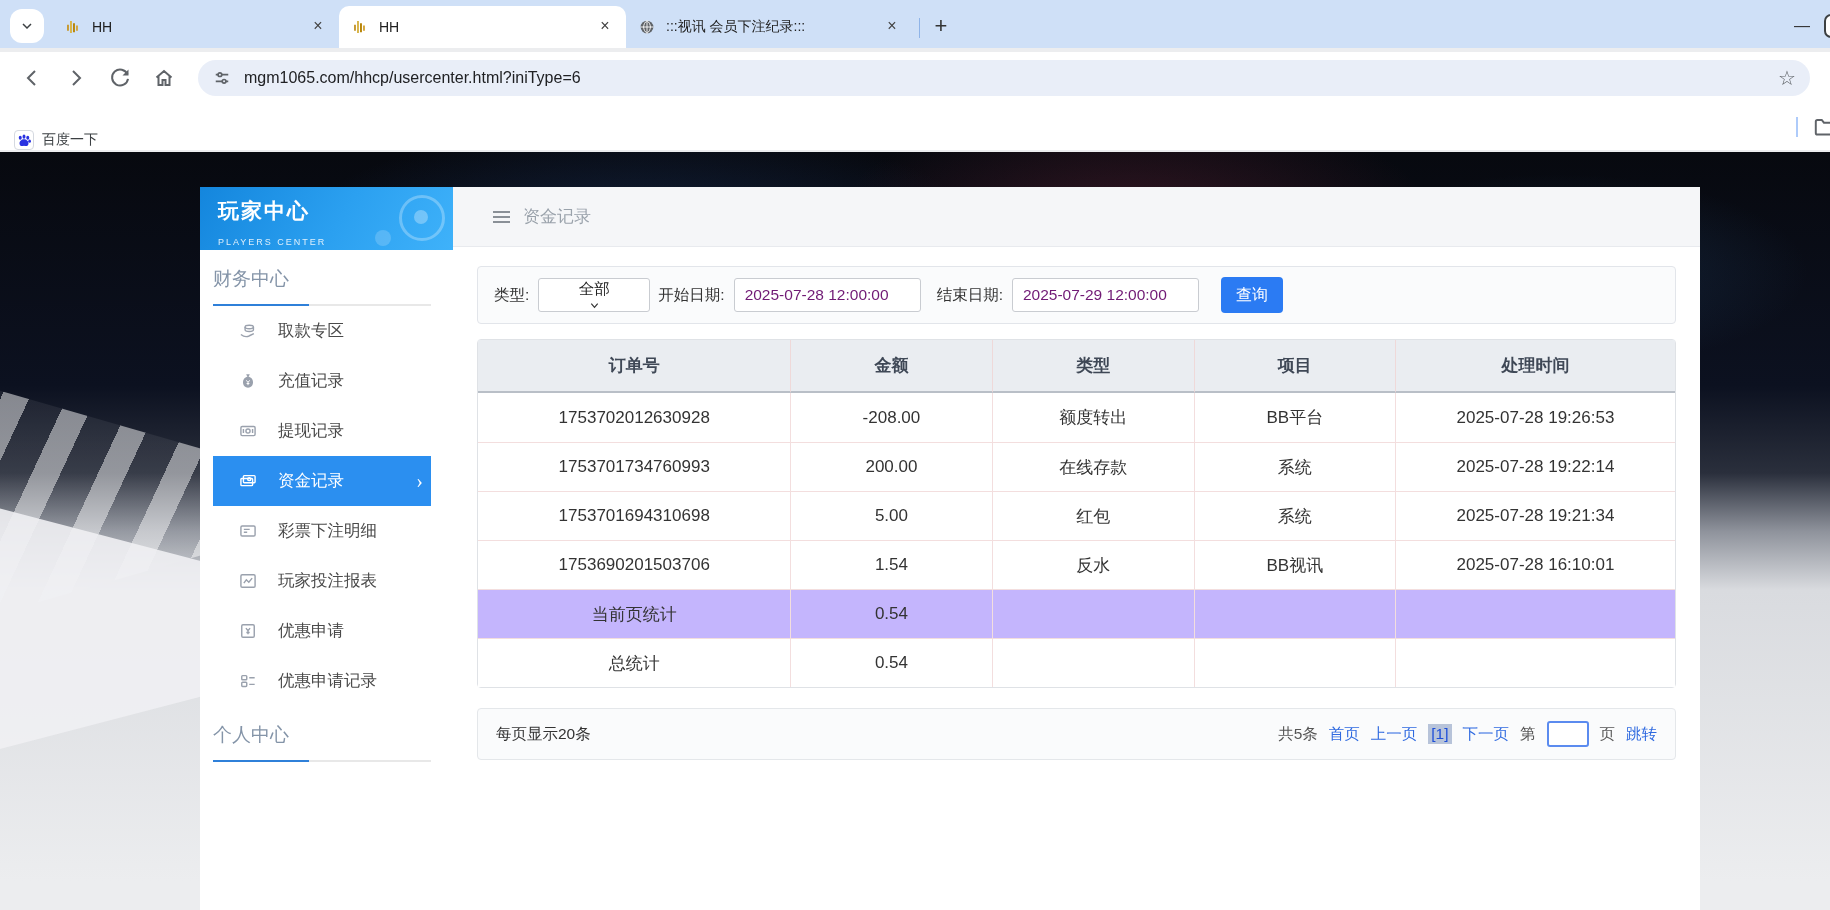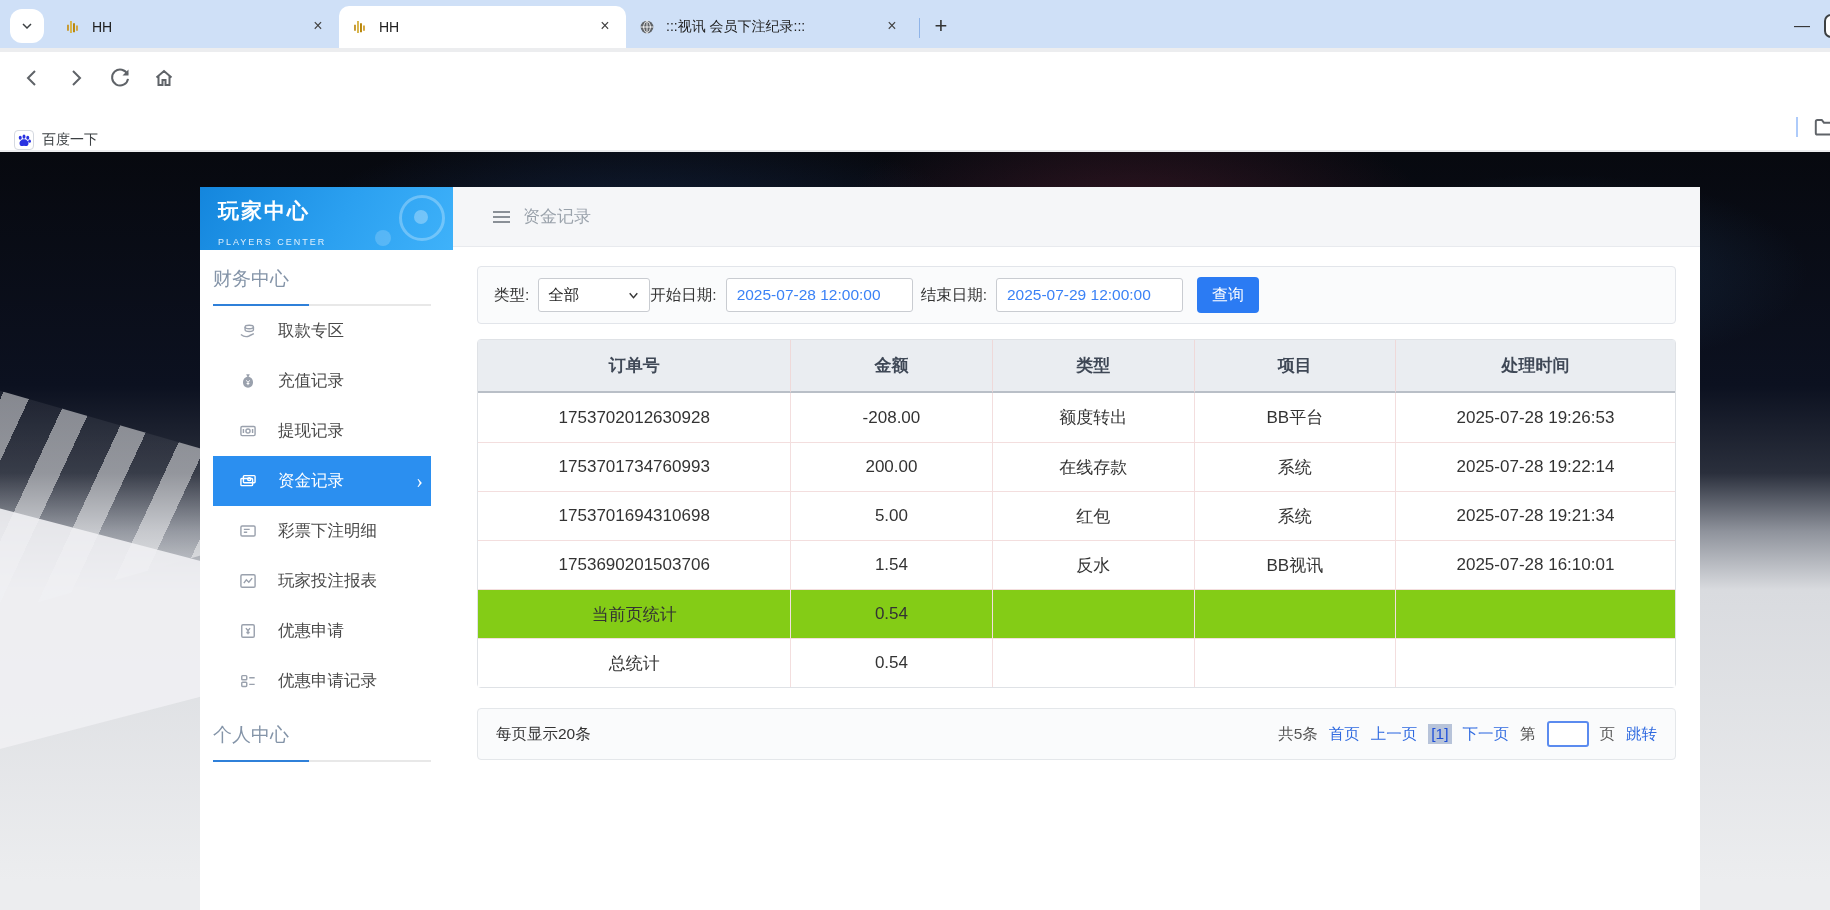--- a/index.html
+++ b/index.html
@@ -71,32 +71,32 @@
 
   
   .main { position:absolute; left:453px; top:35px; width:1247px; height:725px; background:#fff; }
   .main-header { height:60px; background:#f5f6f8; border-bottom:1px solid #e8eaee; display:flex; align-items:center; padding-left:40px; color:#9aa2ab; font-size:17px; }
   .hamb { width:17px; margin-right:13px; }
   .hamb i { display:block; height:2px; background:#8a9097; margin:3px 0; }
   .panel-body { padding:19px 24px 0 24px; }
 
   .filterbox { height:58px; border:1px solid #e2e5ea; background:#fafbfc; border-radius:4px; display:flex; align-items:center; padding:0 16px; }
   .f-label { font-size:15.5px; color:#333; margin-right:9px; white-space:nowrap; }
-  .f-select { width:112px; height:34px; border:1px solid #c9ccd1; border-radius:3px; background:#fff; display:flex; align-items:center; justify-content:space-between; padding:0 9px; font-size:15.5px; color:#222; margin-right:0; }
+  .f-select { width:112px; height:34px; border:1px solid #c9ccd1; border-radius:3px; background:#fff; display:flex; align-items:center; justify-content:space-between; padding:0 9px; font-size:15.5px; color:#222; margin-right:8px;flex-direction:column; }
   .f-select svg { width:13px; height:13px; color:#333; }
-  .f-input { width:187px; height:34px; border:1px solid #c9ccd1; border-radius:3px; background:#fff; font-size:15.5px; color:#3b82f6; padding:0 10px; font-family:"Liberation Sans",sans-serif; margin-right:8px; }
+  .f-input { width:187px; height:34px; border:1px solid #c9ccd1; border-radius:3px; background:#fff; font-size:15.5px; color:#701a75; padding:0 10px; font-family:"Liberation Sans",sans-serif; margin-right:16px; }
   .f-btn { width:62px; height:36px; background:#2b7bf3; color:#fff; border:none; border-radius:4px; font-size:16px; margin-left:6px; cursor:pointer; font-family:"Liberation Sans",sans-serif; }
 
   table.records { width:100%; margin-top:15px; border-collapse:separate; border-spacing:0; border:1px solid #dfe2e6; border-radius:4px; }
   .records th { height:53px; background:#eaedf1; font-size:17px; color:#3f4856; font-weight:bold; border-bottom:2px solid #b9bfc7; border-left:1px solid #efd9d9; text-align:center; }
   .records th:first-child { border-left:none; }
   .records td { height:49px; text-align:center; font-size:17px; color:#333; border-left:1px solid #f3dede; border-top:1px solid #f3dede; background:#fff; }
   .records td:first-child { border-left:none; }
   .records tbody tr:first-child td { border-top:none; }
-  .records tr.sum1 td { background:#84cc16; }
+  .records tr.sum1 td { background:#c4b5fd; }
 
   .pager { margin-top:20px; height:52px; border:1px solid #e4e7ea; background:#fafbfc; border-radius:4px; display:flex; align-items:center; justify-content:space-between; padding:0 18px; font-size:15.5px; }
   .pg-left { color:#333; }
   .pg-right { display:flex; align-items:center; gap:11px; color:#555; }
   .pg-right a { color:#2f6ae0; text-decoration:none; cursor:pointer; }
   .pg-cur { background:#b7c3d9; color:#1d4ed8; padding:1px 3px; }
   .pg-input { width:42px; height:26px; border:2px solid #5b8bef; border-radius:3px; background:#fff; }
 </style>
 </head>
 <body>
@@ -156,20 +156,29 @@
   <span class="nav-ic"><svg viewBox="0 0 24 24" fill="none" stroke="currentColor" stroke-width="2">
         <path d="M9 5l7 7-7 7"></path>
       </svg></span>
   <span class="nav-ic"><svg viewBox="0 0 24 24" fill="none" stroke="currentColor" stroke-width="2">
         <path d="M19.5 8.5A8 8 0 1 0 20 12.8"></path>
         <path d="M20.5 3.5v6h-6z" fill="currentColor" stroke="none"></path>
       </svg></span>
   <span class="nav-ic"><svg viewBox="0 0 24 24" fill="none" stroke="currentColor" stroke-width="2">
         <path d="M4.5 11.5L12 5l7.5 6.5M6.5 10v9h4v-5h3v5h4v-9"></path>
       </svg></span>
+  <div class="omnibox">
+    <span class="omni-ic"><svg viewBox="0 0 24 24" fill="none" stroke="currentColor" stroke-width="2">
+          <path d="M4.5 8h15M4.5 16h15"></path>
+          <circle cx="9.5" cy="8" r="2.2" fill="#e9eef8"></circle>
+          <circle cx="14.5" cy="16" r="2.2" fill="#e9eef8"></circle>
+        </svg></span>
+    <span class="omni-url">mgm1065.com/hhcp/usercenter.html?iniType=6</span>
+    <span class="omni-star">☆</span>
+  </div>
 </div>
 
 <div class="bookmarks">
   <div class="bm-item">
     <span class="bm-ic">
       <svg viewBox="0 0 24 24">
           <g fill="#2932e1">
             <ellipse cx="7" cy="9" rx="2" ry="2.8"></ellipse>
             <ellipse cx="12" cy="7.5" rx="2" ry="2.8"></ellipse>
             <ellipse cx="17" cy="9" rx="2" ry="2.8"></ellipse>

